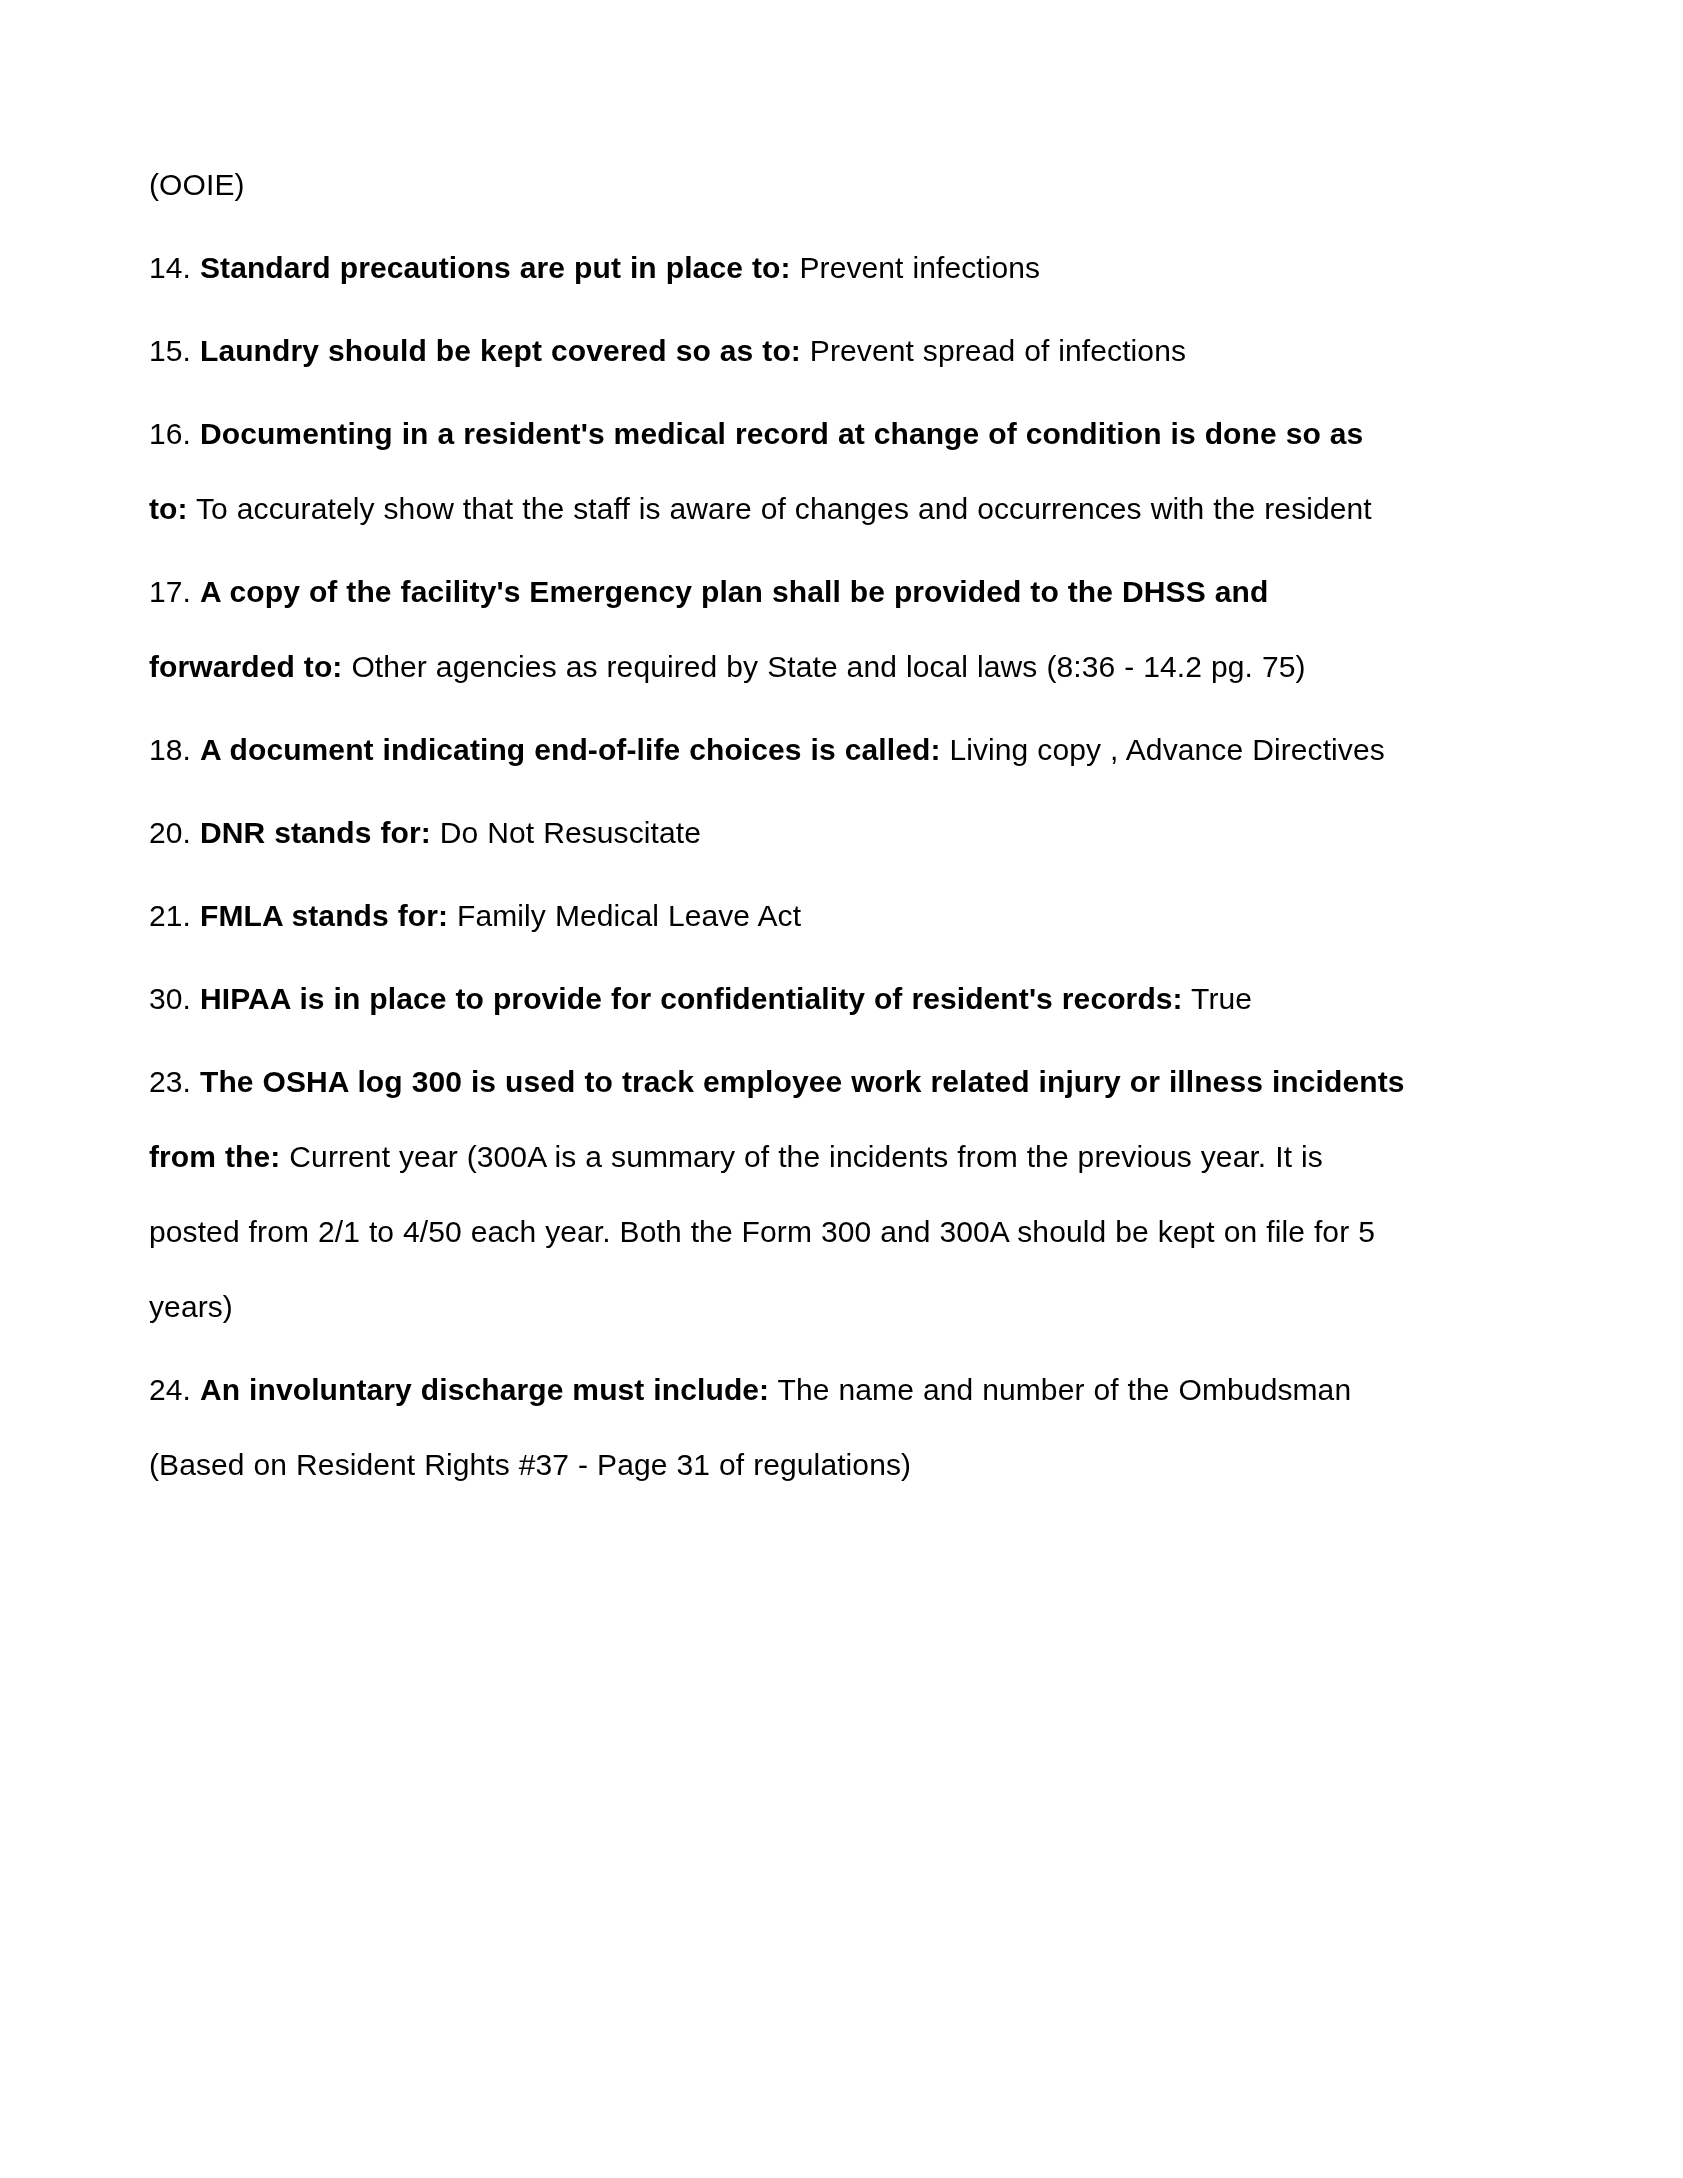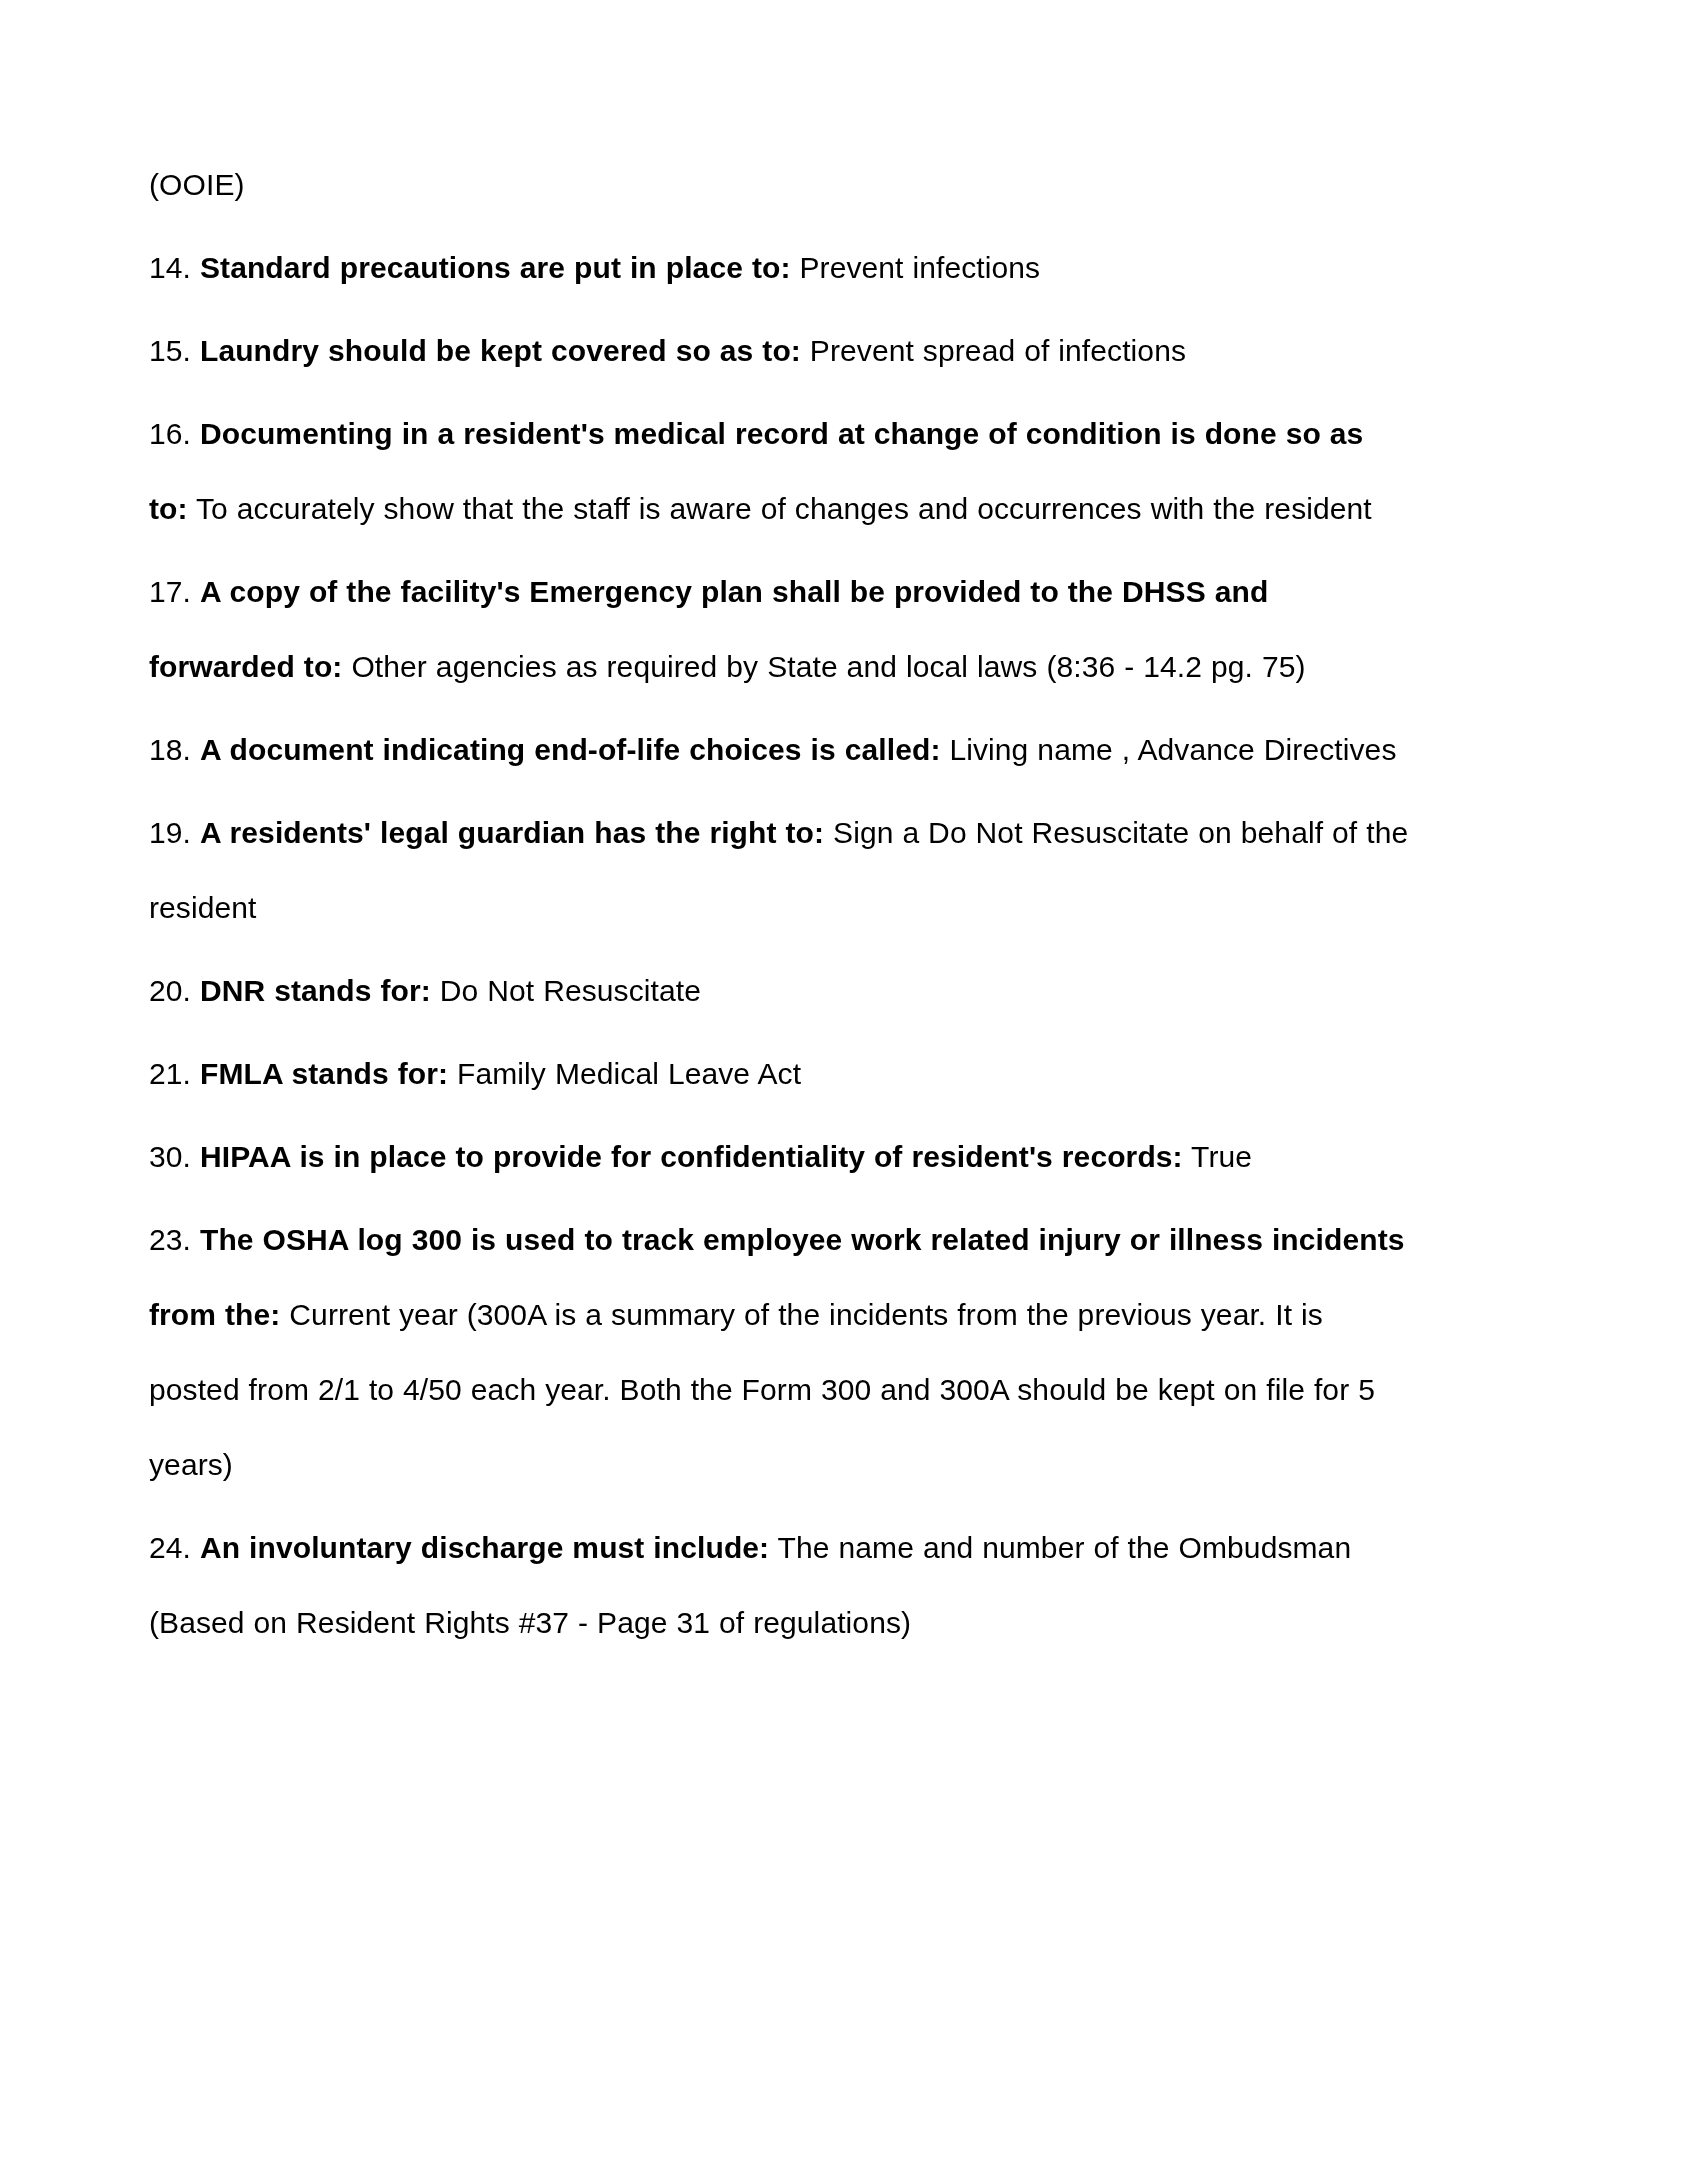--- a/index.html
+++ b/index.html
@@ -79,28 +79,23 @@
 
     <p class="para">
       <span class="num">17.</span>
       <span class="q">A copy of the facility's Emergency plan shall be provided to the DHSS and forwarded to:</span>
       <span class="a">Other agencies as required by State and local laws (8:36 - 14.2 pg. 75)</span>
     </p>
 
     <p class="para">
       <span class="num">18.</span>
       <span class="q">A document indicating end-of-life choices is called:</span>
-      <span class="a">Living name , Advance Directives</span>
+      <span class="a">Living copy , Advance Directives</span>
     </p>
 
-    <p class="para">
-      <span class="num">19.</span>
-      <span class="q">A residents' legal guardian has the right to:</span>
-      <span class="a">Sign a Do Not Resuscitate on behalf of the resident</span>
-    </p>
 
     <p class="para">
       <span class="num">20.</span>
       <span class="q">DNR stands for:</span>
       <span class="a">Do Not Resuscitate</span>
     </p>
 
     <p class="para">
       <span class="num">21.</span>
       <span class="q">FMLA stands for:</span>

